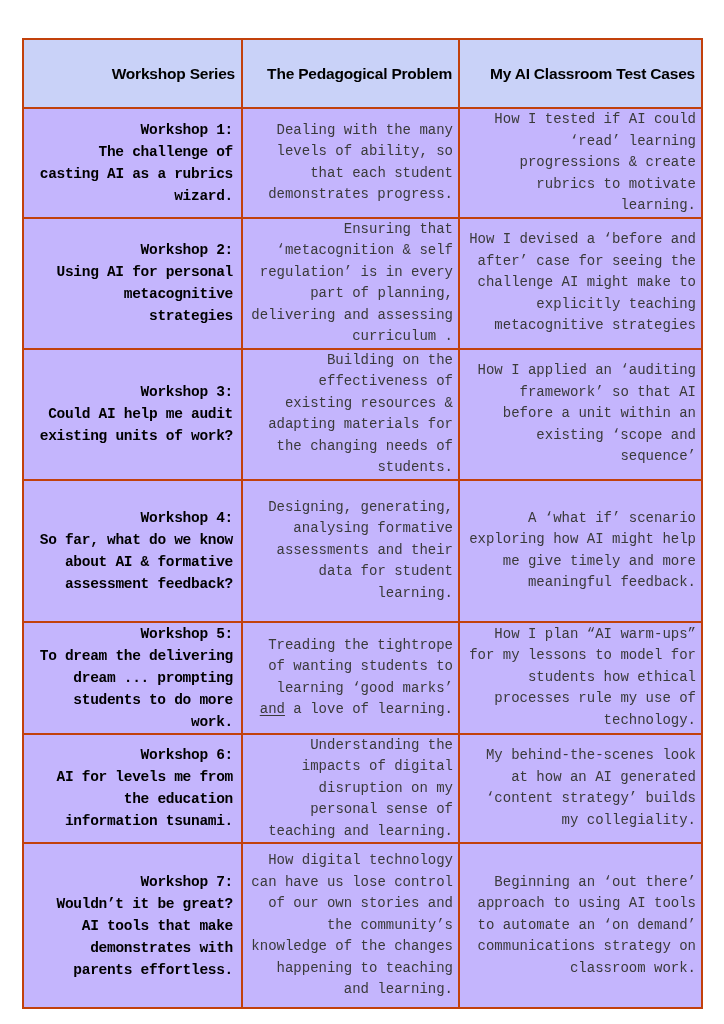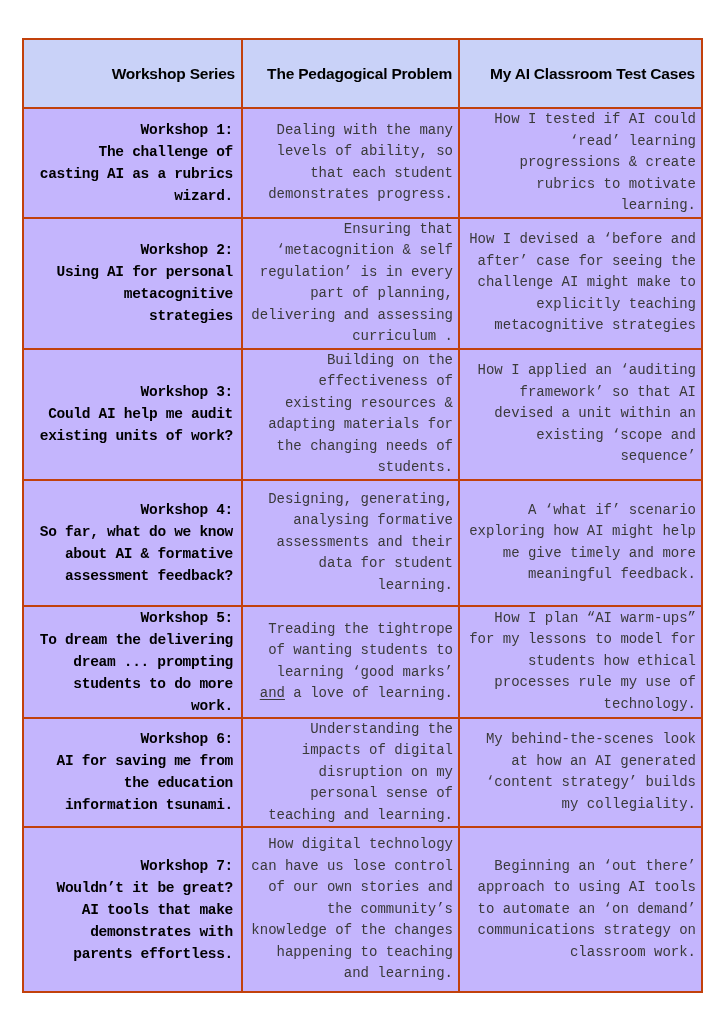--- a/index.html
+++ b/index.html
@@ -50,21 +50,21 @@
     font-size: 14.5px;
     letter-spacing: -0.3px;
     line-height: 22px;
     padding: 0 8px;
   }
   .w-title, .w-text, .w-text2 { display: block; }
   .u { text-decoration: underline; text-underline-offset: 2px; }
   tbody tr.r1 { height: 101px; }
   tbody tr.r2 { height: 122px; padding-left: 40px; }
   tbody tr.r3 { height: 114px; }
-  tbody tr.r4 { height: 126px; border-radius: 32px; }
+  tbody tr.r4 { height: 142px; border-radius: 32px; }
   tbody tr.r5 { height: 99px; margin-top: 41px; }
   tbody tr.r6 { height: 89px; }
   tbody tr.r7 { height: 165px; }
 </style>
 </head>
 <body>
 
 <div class="page">
   <table class="wtable">
     <colgroup>
@@ -106,21 +106,21 @@
       </tr>
       <tr class="r3">
         <td class="workshop">
           <span class="w-title">Workshop 3:</span>
           <span class="w-text">Could AI help me audit existing units of work?</span>
         </td>
         <td>
           <span>Building on the effectiveness of existing resources &amp; adapting materials for the changing needs of students.</span>
         </td>
         <td>
-          <span>How I applied an ‘auditing framework’ so that AI devised a unit within an existing ‘scope and sequence’</span>
+          <span>How I applied an ‘auditing framework’ so that AI before a unit within an existing ‘scope and sequence’</span>
         </td>
       </tr>
       <tr class="r4">
         <td class="workshop">
           <span class="w-title">Workshop 4:</span>
           <span class="w-text">So far, what do we know about AI &amp; formative assessment feedback?</span>
         </td>
         <td>
           <span>Designing, generating, analysing formative assessments and their data for student learning.</span>
         </td>
@@ -136,21 +136,21 @@
         <td>
           <span>Treading the tightrope of wanting students to learning ‘good marks’ </span><span class="u">and</span><span> a love of learning.</span>
         </td>
         <td>
           <span>How I plan “AI warm-ups” for my lessons to model for students how ethical processes rule my use of technology.</span>
         </td>
       </tr>
       <tr class="r6">
         <td class="workshop">
           <span class="w-title">Workshop 6:</span>
-          <span class="w-text">AI for saving me from the education information tsunami.</span>
+          <span class="w-text">AI for levels me from the education information tsunami.</span>
         </td>
         <td>
           <span>Understanding the impacts of digital disruption on my personal sense of teaching and learning.</span>
         </td>
         <td>
           <span>My behind-the-scenes look at how an AI generated ‘content strategy’ builds my collegiality.</span>
         </td>
       </tr>
       <tr class="r7">
         <td class="workshop">

